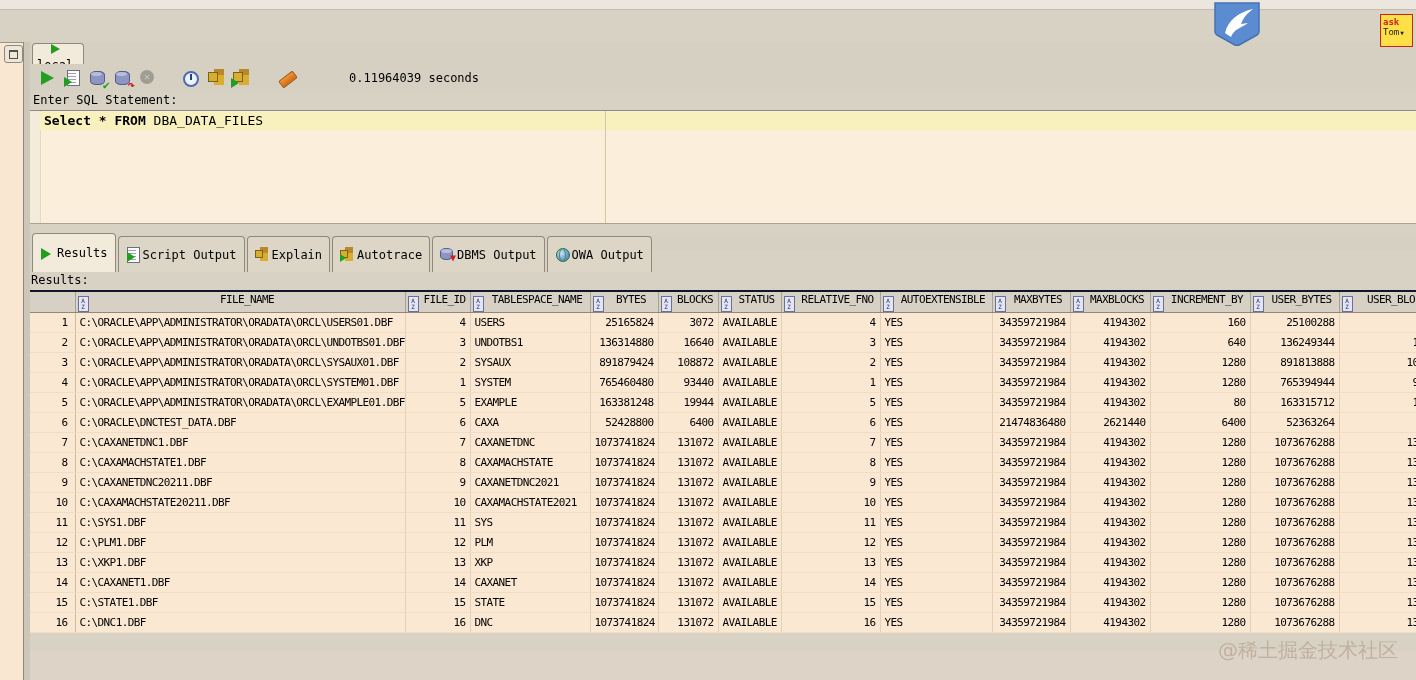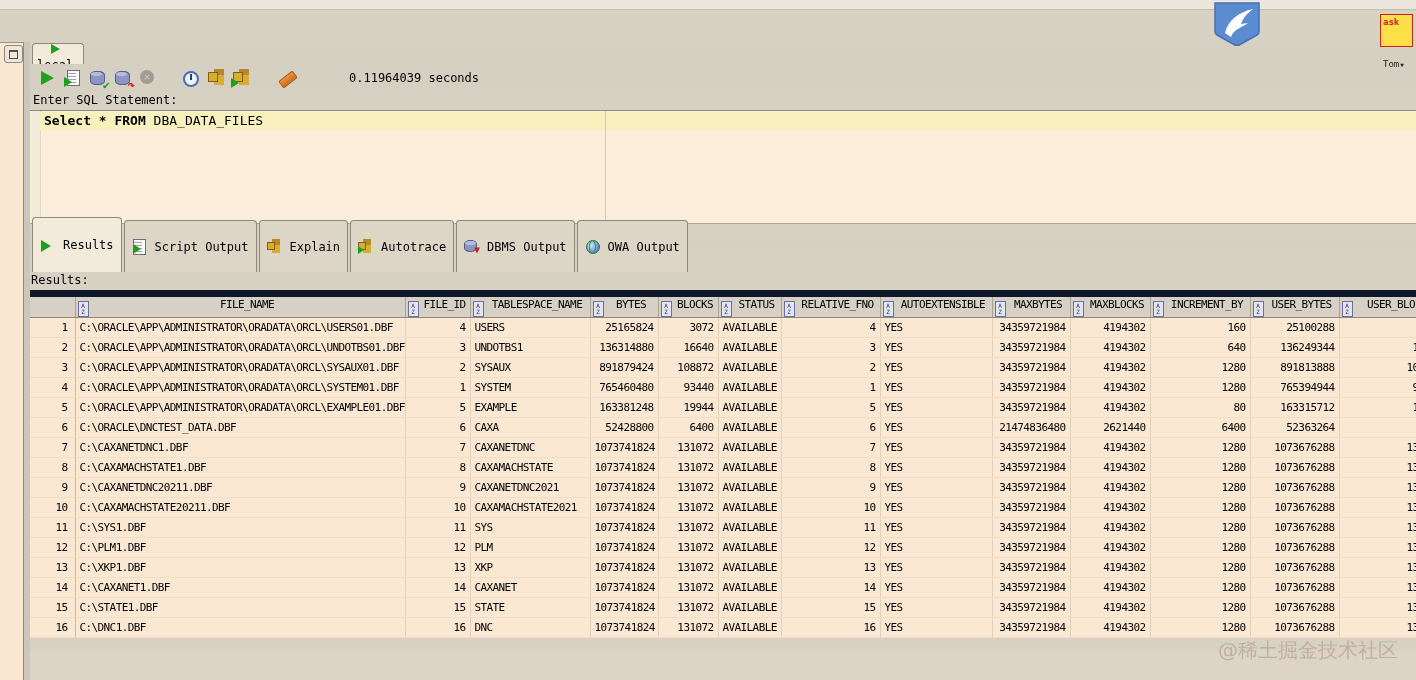--- a/index.html
+++ b/index.html
@@ -6,21 +6,21 @@
   .screen{position:relative;width:1416px;height:680px;overflow:hidden;
     font-family:"DejaVu Sans Mono","Liberation Mono",monospace;color:#000;background:#d8d2c5;}
 
   
   .top1{position:absolute;left:0;top:0;width:1416px;height:9px;background:#ebe7de;border-bottom:1px solid #c2bcae;}
   .top2{position:absolute;left:0;top:10px;width:1416px;height:32px;background:#d8d2c5;border-bottom:1px solid #aaa496;}
   .thunder{position:absolute;left:1212px;top:2px;width:50px;height:44px;z-index:6;}
   .asktom{position:absolute;right:3px;top:14px;width:27px;height:27px;background:#fde047;
     border:1px solid #cc2222;font-size:9px;line-height:10px;padding:2px 2px;z-index:6;}
   .asktom .a{color:#cc2222;font-weight:bold;display:block;}
-  .asktom .t{color:#222;display:block;margin-top:32px;}
+  .asktom .t{color:#222;display:block;}
   .asktom .t::after{content:"▼";font-size:6px;margin-left:1px;}
 
   
   .sliver{position:absolute;left:0;top:42px;width:23px;bottom:0;background:#fae7d1;border-top:1px solid #9a9488;}
   .vsplit{position:absolute;left:23px;top:42px;width:7px;bottom:0;background:#cdc7b9;
     border-left:1px solid #8f897b;border-right:1px solid #bab4a6;}
   .collapsebtn{position:absolute;left:4px;top:45px;width:17px;height:16px;background:#ece7da;
     border:1px solid #8f897b;border-radius:3px;z-index:5;}
   .collapsebtn::before{content:"";position:absolute;left:4px;top:4px;width:7px;height:6px;border:1px solid #55504a;border-top-width:2px;}
 
@@ -63,34 +63,34 @@
   .guide{position:absolute;left:575px;top:0;bottom:0;width:1px;background:#d8c5a5;}
   .hscroll{position:absolute;left:0;top:180px;right:0;height:13px;background:#d2ccbf;border:1px solid #a9a396;border-left:none;border-right:none;}
   .sbbtn{position:absolute;left:9px;top:1px;width:14px;height:11px;background:#d9d3c6;border:1px solid #8f897b;
     font-size:7px;line-height:10px;text-align:center;color:#222;}
 
   .hsplit{position:absolute;left:0;top:193px;right:0;height:15px;background:#d6d0c3;font-size:8px;line-height:15px;padding-left:6px;color:#111;}
   .hsplit span{margin-right:1px;}
 
   .tabs{position:absolute;left:2px;top:208px;right:0;height:22px;display:flex;align-items:flex-end;gap:2px;z-index:2;}
   .tab{height:19px;background:#ddd6c7;border:1px solid #8f897b;border-bottom:none;border-radius:4px 4px 0 0;
-    display:flex;align-items:center;gap:8px;padding:16px 7px;font-size:12px;text-align:center;}
+    display:flex;align-items:center;gap:2px;padding:8px 7px;font-size:12px;text-align:center;}
   .tab.sel{height:22px;background:#f2ebdb;}
   .ticon{position:relative;width:15px;height:15px;flex:0 0 auto;}
   .t-play::before{content:"";position:absolute;left:1px;top:2px;border-left:10px solid #1f9e1f;border-top:6px solid transparent;border-bottom:6px solid transparent;}
   .t-globe::before{content:"";position:absolute;left:1px;top:1px;width:12px;height:12px;border-radius:50%;
     background:radial-gradient(circle at 35% 35%,#cfe4ff,#5b8bd0 70%);border:1px solid #2d6b3a;}
   .t-globe::after{content:"";position:absolute;left:4px;top:1px;width:5px;height:12px;border-radius:50%;border:1px solid #3f9455;}
 
   .resultslabel{position:absolute;left:1px;top:231px;font-size:12px;}
 
   
   .gridwrap{position:absolute;left:0;top:248px;width:1386px;height:361px;overflow:hidden;}
   table.grid{border-collapse:collapse;table-layout:fixed;width:1399px;font-size:11px;letter-spacing:-0.6px;}
-  .grid th{background:#d6d1c4;border-right:1px solid #a9a396;border-bottom:1px solid #8f897b;border-top:7px solid #0f172a;
+  .grid th{background:#d6d1c4;border-right:1px solid #a9a396;border-bottom:1px solid #8f897b;border-top:2px solid #0f172a;
     height:20px;padding:0 2px;font-weight:normal;position:relative;text-align:center;white-space:nowrap;overflow:hidden;}
   .grid td{background:#fbe8d2;border-right:1px solid #e3d0b8;border-bottom:1px solid #f1ddc5;
     height:19px;padding:0 4px;white-space:nowrap;overflow:hidden;}
   .grid td.r{text-align:right;} .grid td.l{text-align:left;}
   .grid td.rn{border-right:1px solid #cdbb9f;background:#fbe8d2;text-align:right;padding-right:7px;}
   .sorticon{display:inline-flex;flex-direction:column;justify-content:center;align-items:center;
     width:9px;height:14px;background:#e3e6f2;border:1px solid #6b6f9e;font-size:6px;line-height:6px;
     letter-spacing:0;vertical-align:middle;margin-right:3px;color:#20255a;float:left;margin-top:3px;}
 
   .belowfill{position:absolute;left:0;top:609px;right:0;bottom:0;background:#ddd3c6;}

